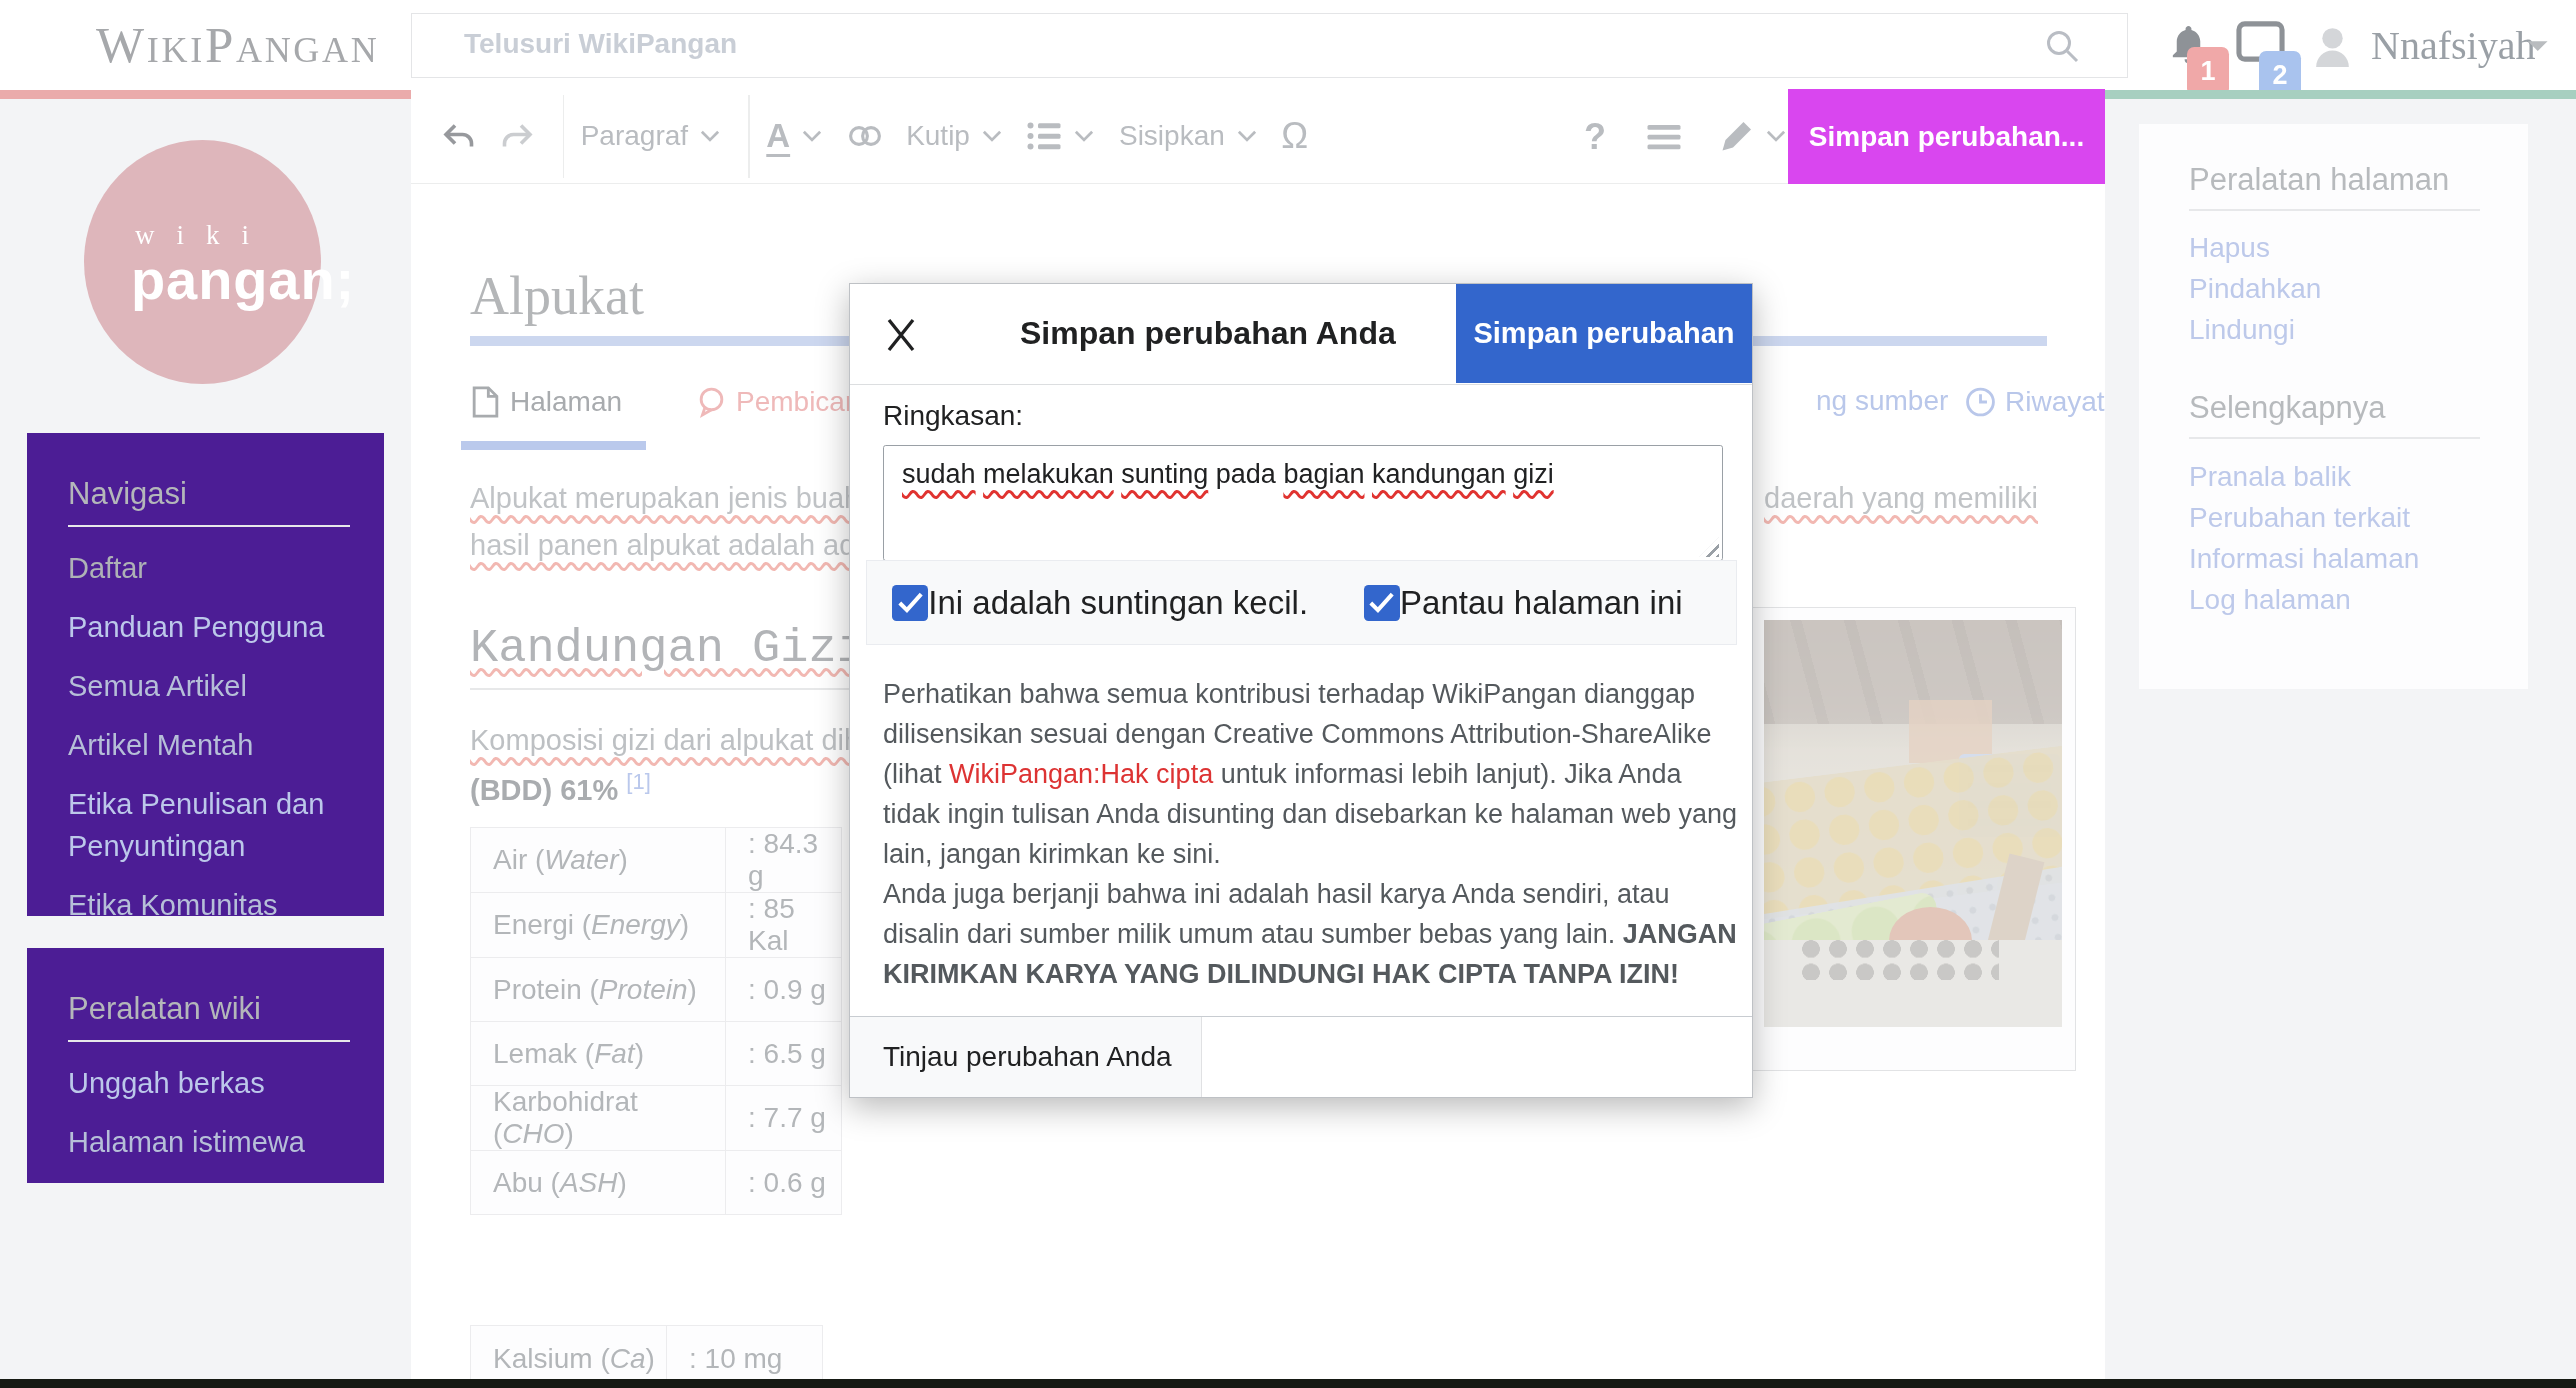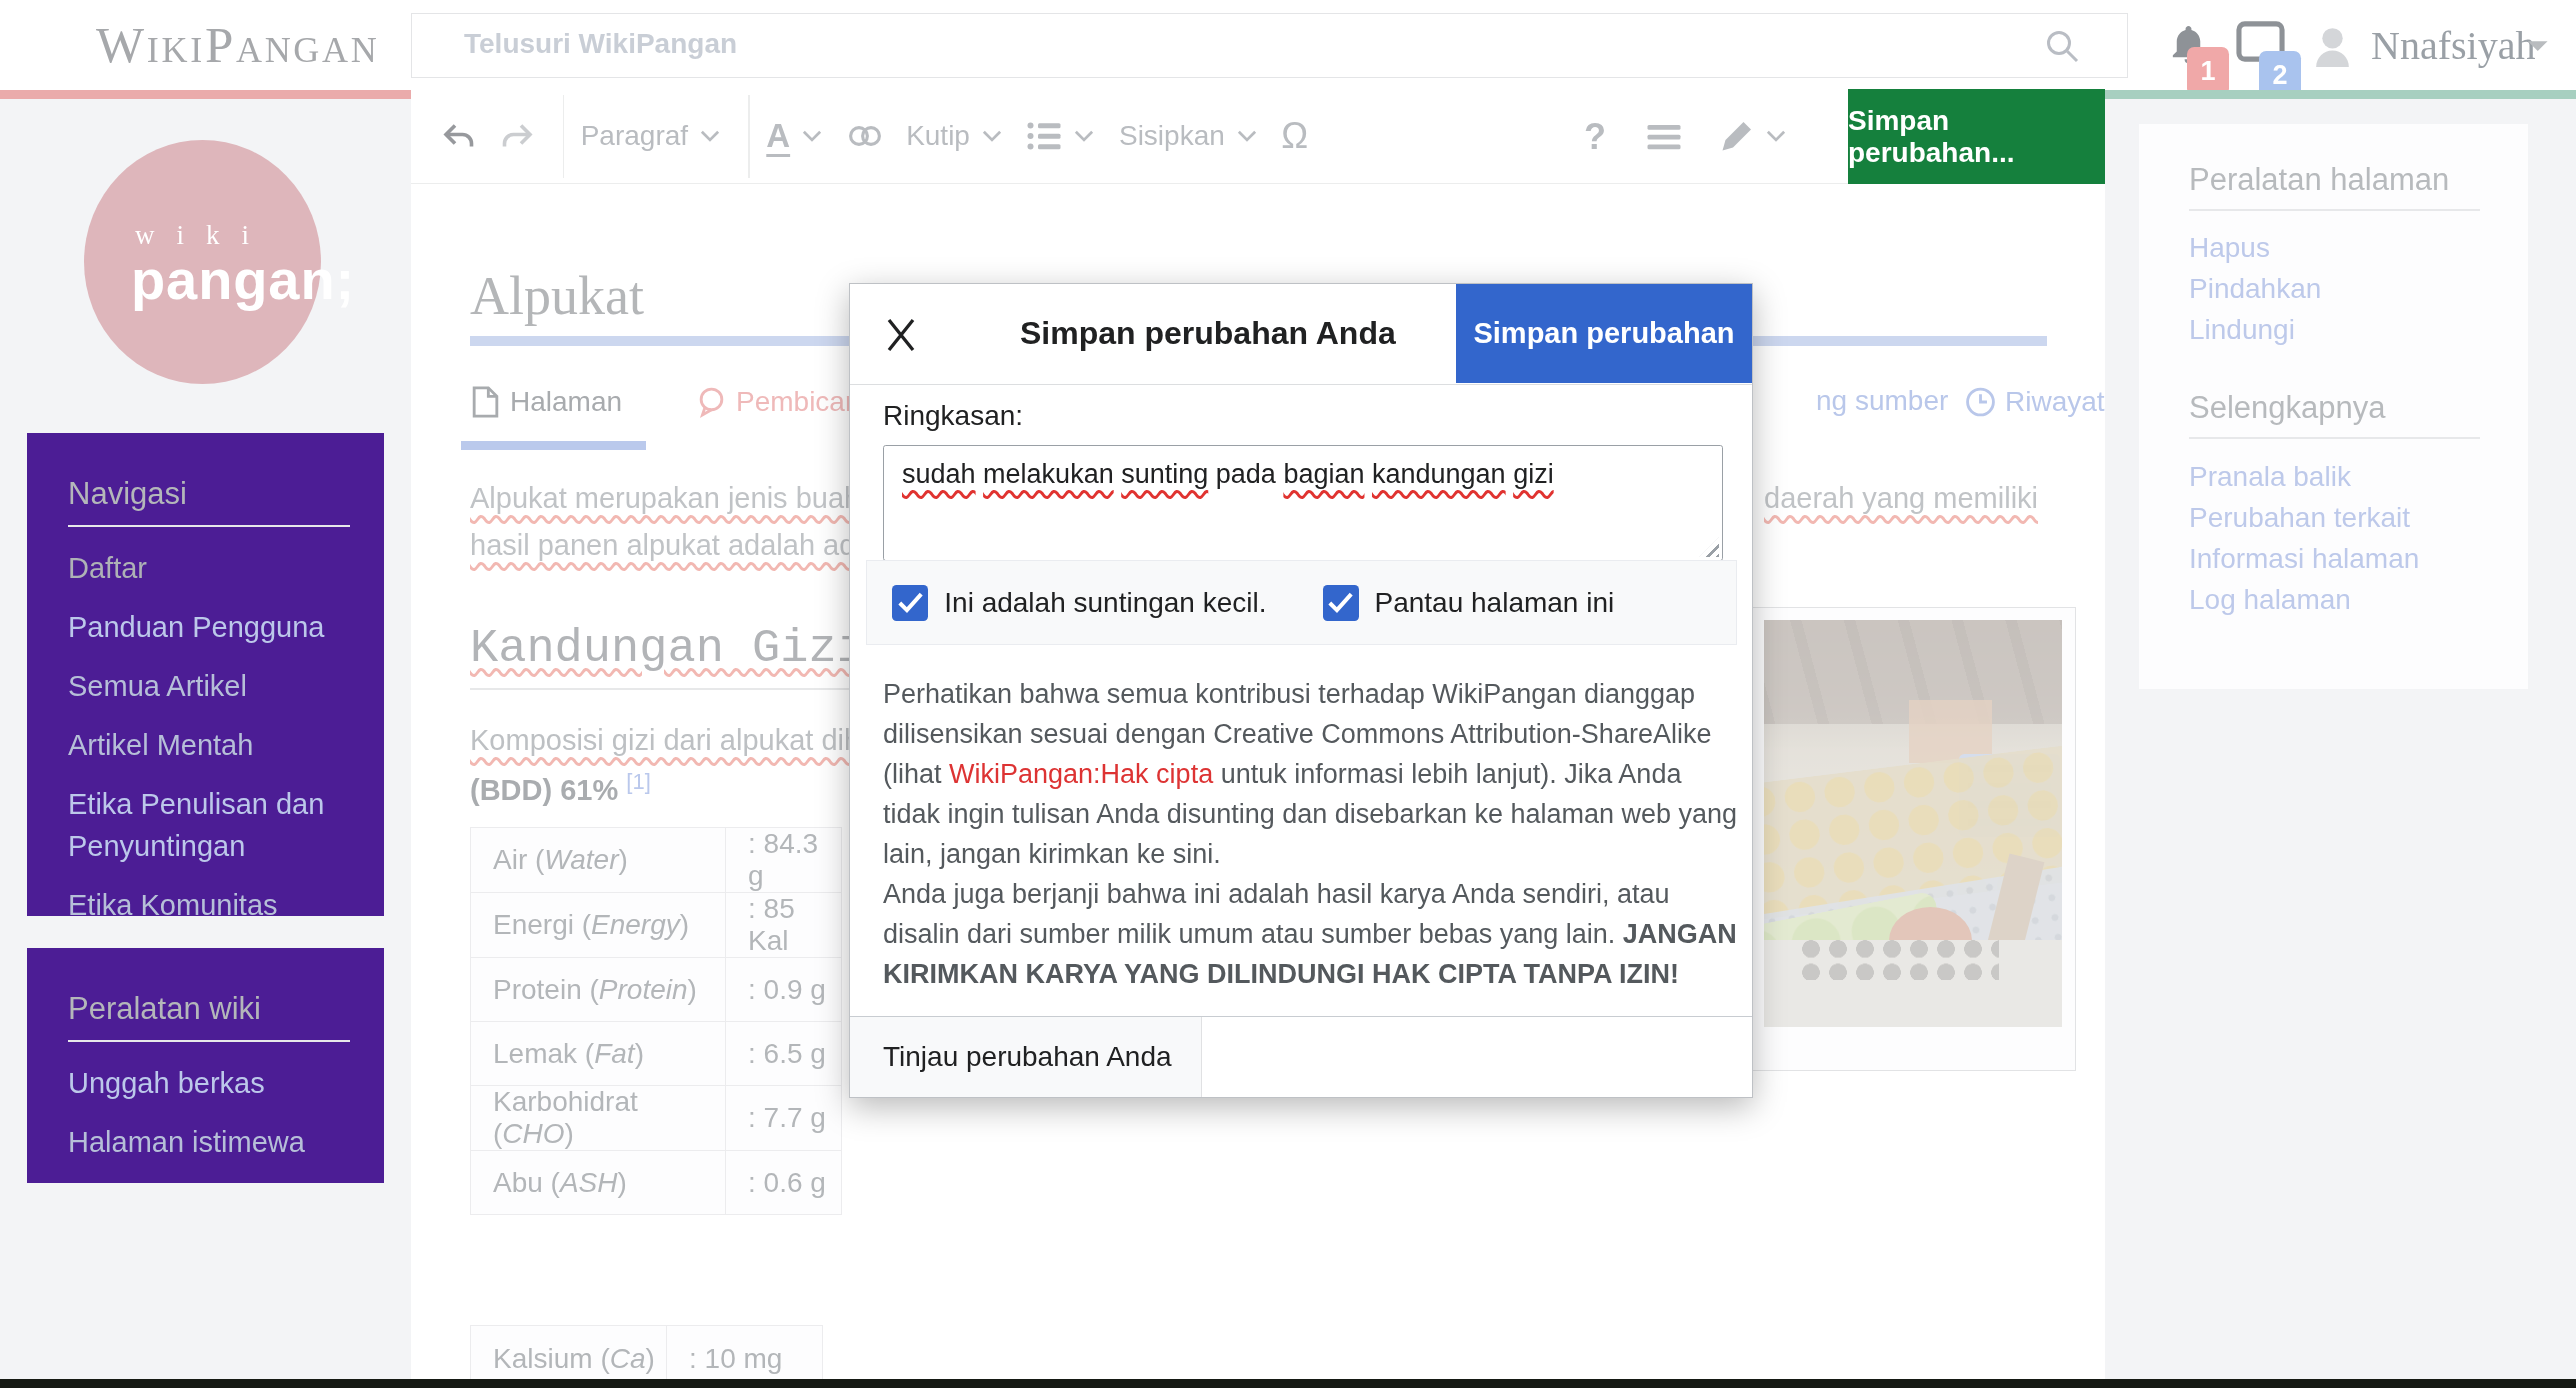--- a/index.html
+++ b/index.html
@@ -64,21 +64,21 @@
   .tb-item { display:flex; align-items:center; font-size:28px; margin-right:23.5px; white-space:nowrap; }
   .tb-sep { width:1.8px; height:83px; background:#eceded; margin:0 16.3px 0 3.6px; }
   .tb-icon { width:36px; height:36px; }
   .tb-caret { width:22px; height:14.5px; margin-left:11px; color:#b9bcc0; }
   .tb-undo { color:#97999d; }
   .tb-redo { color:#cbcdd0; }
   .tb-A { font-size:33px; font-weight:bold; text-decoration:underline; text-underline-offset:7.2px; }
   .tb-omega { font-size:36px; }
   .tb-right { position:absolute; right:318px; top:0; height:95px; display:flex; align-items:center; color:#b9bcc0; }
   .tb-help { font-size:36px; font-weight:bold; margin-right:40px; }
-  .save-progress-btn { position:absolute; right:0; top:0; width:257px; height:95px; background:#15803d;
+  .save-progress-btn { position:absolute; right:0; top:0; width:317px; height:95px; background:#d946ef;
     color:#fff; font-weight:bold; font-size:28px; display:flex; align-items:center; justify-content:center; }
 
   
   .article { position:absolute; left:0; top:95px; width:1694px; height:1186px; }
   .page-title { position:absolute; left:59px; top:81px; font-family:"Liberation Serif", serif;
     font-size:54px; color:#b4b6b8; }
   .title-bar { position:absolute; left:59px; top:152px; width:1577px; height:10px; background:#ccd7ef; }
   .tabs { position:absolute; left:59px; top:201px; height:45px; }
   .tab { position:absolute; display:flex; align-items:center; font-size:28px; white-space:nowrap; }
   .tab-halaman { left:0; color:#a8abae; }
@@ -155,21 +155,21 @@
   .dlg-summary-label { position:absolute; left:33px; top:116px; font-size:28px; }
   .dlg-textarea { position:absolute; left:33px; top:161px; width:840px; height:116px;
     border:1.8px solid #9aa0a6; border-radius:2.7px; padding:12.6px 18px; font-size:27px; }
   .dlg-resize { position:absolute; right:2.7px; bottom:2.7px; width:20px; height:20px;
     background:repeating-linear-gradient(135deg, transparent 0 4.5px, #9aa0a6 4.5px 7.2px); 
     clip-path:polygon(100% 0, 100% 100%, 0 100%); }
   .squig-red { text-decoration:underline; text-decoration-style:wavy; text-decoration-color:#e03330;
     text-decoration-thickness:2.7px; text-underline-offset:7.2px; }
   .dlg-options { position:absolute; left:16.3px; top:276px; width:871px; height:85px; background:#f8f9fa;
     border:1.8px solid #eaecf0; display:flex; align-items:center; padding-left:25px; gap:56px; }
-  .chk-group { display:flex; align-items:center; gap:16px; font-size:28px; }
+  .chk-group { display:flex; align-items:center; gap:0; font-size:33px; }
   .checkbox { width:36px; height:36px; border-radius:4.5px; background:#36c; position:relative; }
   .checkbox svg { position:absolute; left:5.4px; top:7.2px; width:25px; height:22px; color:#fff; }
   .dlg-legal { position:absolute; left:33px; top:390px; width:858px; font-size:27px; line-height:40px; color:#54595d; }
   .red-link { color:#d33; }
   .dlg-footer { position:absolute; left:0; bottom:0; width:100%; height:81px; border-top:1.8px solid #c8ccd1; }
   .review-btn { position:absolute; left:0; top:0; width:352px; height:80px; background:#f8f9fa;
     border-right:1.8px solid #e0e1e3; display:flex; align-items:center; padding-left:33px;
     font-size:28px; font-weight:normal; color:#202122; white-space:nowrap; }
 
   

